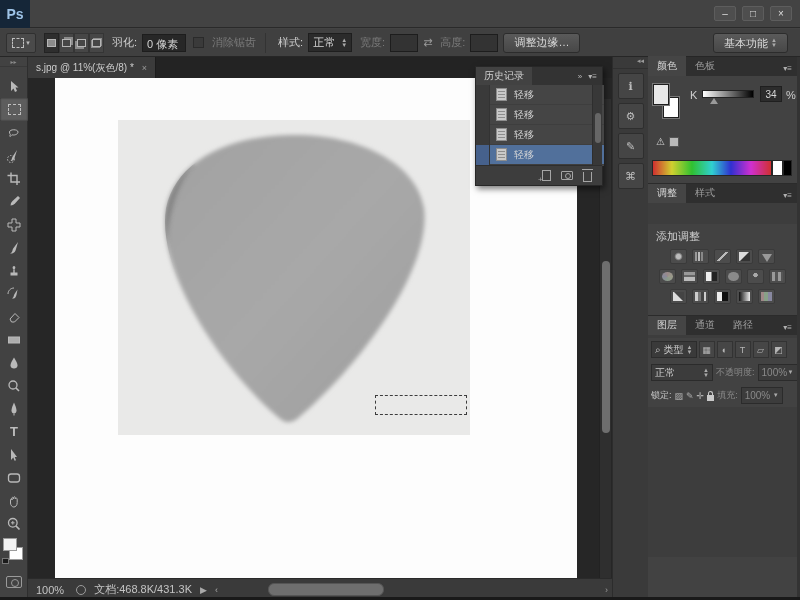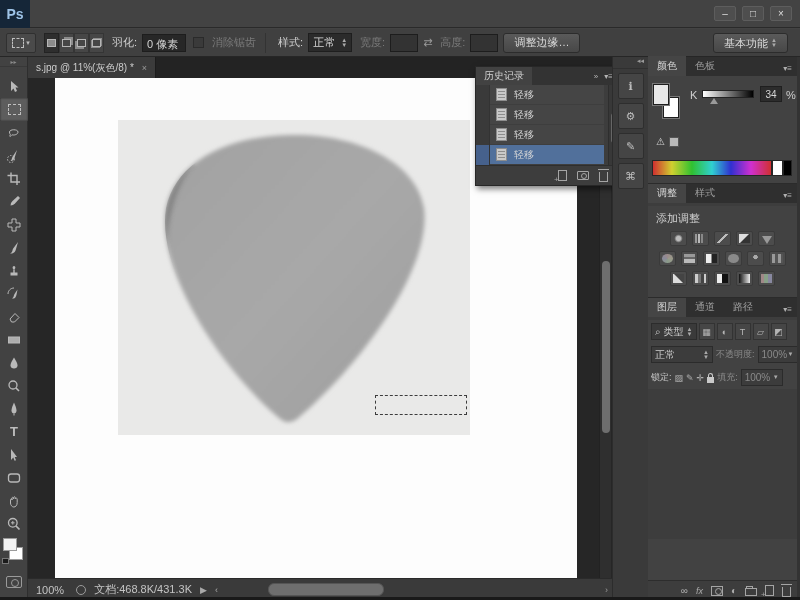--- a/index.html
+++ b/index.html
@@ -59,21 +59,21 @@
   .vscroll { position:absolute; right:1px; top:21px; width:12px; height:500px; background:#2f2f2f; border-left:1px solid #222; }
   .vthumb { position:absolute; left:2px; top:162px; width:8px; height:172px; background:#6e6e6e; border-radius:4px; }
   .statusbar { position:absolute; left:0; top:500px; width:584px; height:22px; background:#3a3a3a; border-top:1px solid #2a2a2a; display:flex; align-items:center; gap:8px; padding:0 4px; color:#c4c4c4; }
   .statusbar .hthumb, .statusbar .statarrow-r { z-index:2; }
   .zoombox { padding:2px 4px; }
   .statcircle { width:10px; height:10px; border:1px solid #9a9a9a; border-radius:50%; }
   .statarrow { color:#aaa; font-size:9px; }
   .hthumb { position:absolute; left:240px; top:4px; width:116px; height:13px; background:#6e6e6e; border-radius:6px; border:1px solid #555; }
   .statarrow-r { position:absolute; right:4px; top:6px; color:#999; font-size:9px; }
   
-  .history { position:absolute; left:475px; top:66px; width:144px; height:120px; background:#3d3d3d; border:1px solid #272727; box-shadow:2px 3px 6px rgba(0,0,0,.5); }
+  .history { position:absolute; left:475px; top:66px; width:128px; height:120px; background:#3d3d3d; border:1px solid #272727; box-shadow:2px 3px 6px rgba(0,0,0,.5); }
   .hist-header { height:18px; background:#333333; display:flex; align-items:center; }
   .hist-tab { background:#424242; height:18px; display:flex; align-items:center; padding:0 8px; color:#d2d2d2; font-size:10px; }
   .hist-icons { margin-left:auto; display:flex; gap:6px; padding-right:5px; color:#b5b5b5; font-size:8px; }
   .hist-rows { position:absolute; left:0; top:18px; width:128px; height:81px; background:#454545; }
   .hist-row { height:20px; display:flex; align-items:center; border-bottom:1px solid #3e3e3e; }
   .hist-row.selected { background:#51709b; }
   .hist-src { width:14px; height:20px; background:#3a3a3a; border-right:1px solid #333; }
   .hist-row.selected .hist-src { background:#46618c; }
   .pageicon { width:11px; height:13px; background:#c9c9c9; border:1px solid #8d8d8d; margin-left:6px; position:relative; }
   .pageicon:after { content:""; position:absolute; left:1px; top:2px; width:7px; height:1px; background:#8d8d8d; box-shadow:0 3px 0 #8d8d8d, 0 6px 0 #8d8d8d; }
@@ -107,21 +107,21 @@
   .cp-thumb { position:absolute; left:62px; top:22px; width:0; height:0; border-left:4px solid transparent; border-right:4px solid transparent; border-bottom:6px solid #9a9a9a; }
   .cp-val { position:absolute; left:112px; top:10px; width:22px; height:16px; background:#2c2c2c; border:1px solid #1f1f1f; color:#d6d6d6; text-align:center; line-height:15px; font-size:10px; }
   .cp-pct { position:absolute; left:138px; top:13px; color:#cfcfcf; }
   .cp-warn { position:absolute; left:8px; top:60px; color:#c9c9c9; font-size:10px; display:flex; gap:4px; align-items:center; }
   .cp-warnbox { width:10px; height:10px; background:#b9b9b9; border:1px solid #555; }
   .spectrum { position:absolute; left:4px; top:84px; width:120px; height:16px; border:1px solid #262626;
     background:linear-gradient(to right,#d03030,#d0d030 16%,#30c030 33%,#30d0d0 50%,#3030d0 66%,#d030d0 83%,#d03030 100%); }
   .spec-w { position:absolute; left:124px; top:84px; width:11px; height:16px; background:#fff; border:1px solid #262626; }
   .spec-b { position:absolute; left:135px; top:84px; width:9px; height:16px; background:#000; border:1px solid #262626; }
   
-  .adjpanel { position:relative; height:92px; background:#424242; border-bottom:1px solid #2b2b2b; margin-top:3px; }
+  .adjpanel { position:relative; height:92px; background:#424242; border-bottom:1px solid #2b2b2b; margin-top:21px; }
   .adj-label { padding:5px 0 0 8px; color:#cfcfcf; }
   .adjrow { display:flex; justify-content:center; gap:5px; margin-top:5px; }
   .adjicon { width:17px; height:15px; background:#4c4c4c; border:1px solid #3a3a3a; border-radius:2px; position:relative; overflow:hidden; }
   .adjicon i { position:absolute; inset:2px; display:block; }
   .ai-sun i { border-radius:50%; background:radial-gradient(circle,#bbb 30%,#4c4c4c 60%); }
   .ai-levels i { background:linear-gradient(to right,#999 20%,#4c4c4c 20%,#4c4c4c 30%,#bbb 30%,#bbb 45%,#4c4c4c 45%,#4c4c4c 55%,#888 55%,#888 75%,#4c4c4c 75%); }
   .ai-curves i { background:linear-gradient(135deg,transparent 44%,#bbb 44%,#bbb 56%,transparent 56%); }
   .ai-expo i { background:linear-gradient(135deg,#ddd 48%,#333 52%); }
   .ai-vib i { border-left:5px solid transparent; border-right:5px solid transparent; border-top:8px solid #999; width:0; height:0; margin:2px auto; }
   .ai-hue i { border-radius:50%; background:conic-gradient(#9a8a8a,#9a9a8a,#8a9a8a,#8a8a9a,#9a8a8a); }

